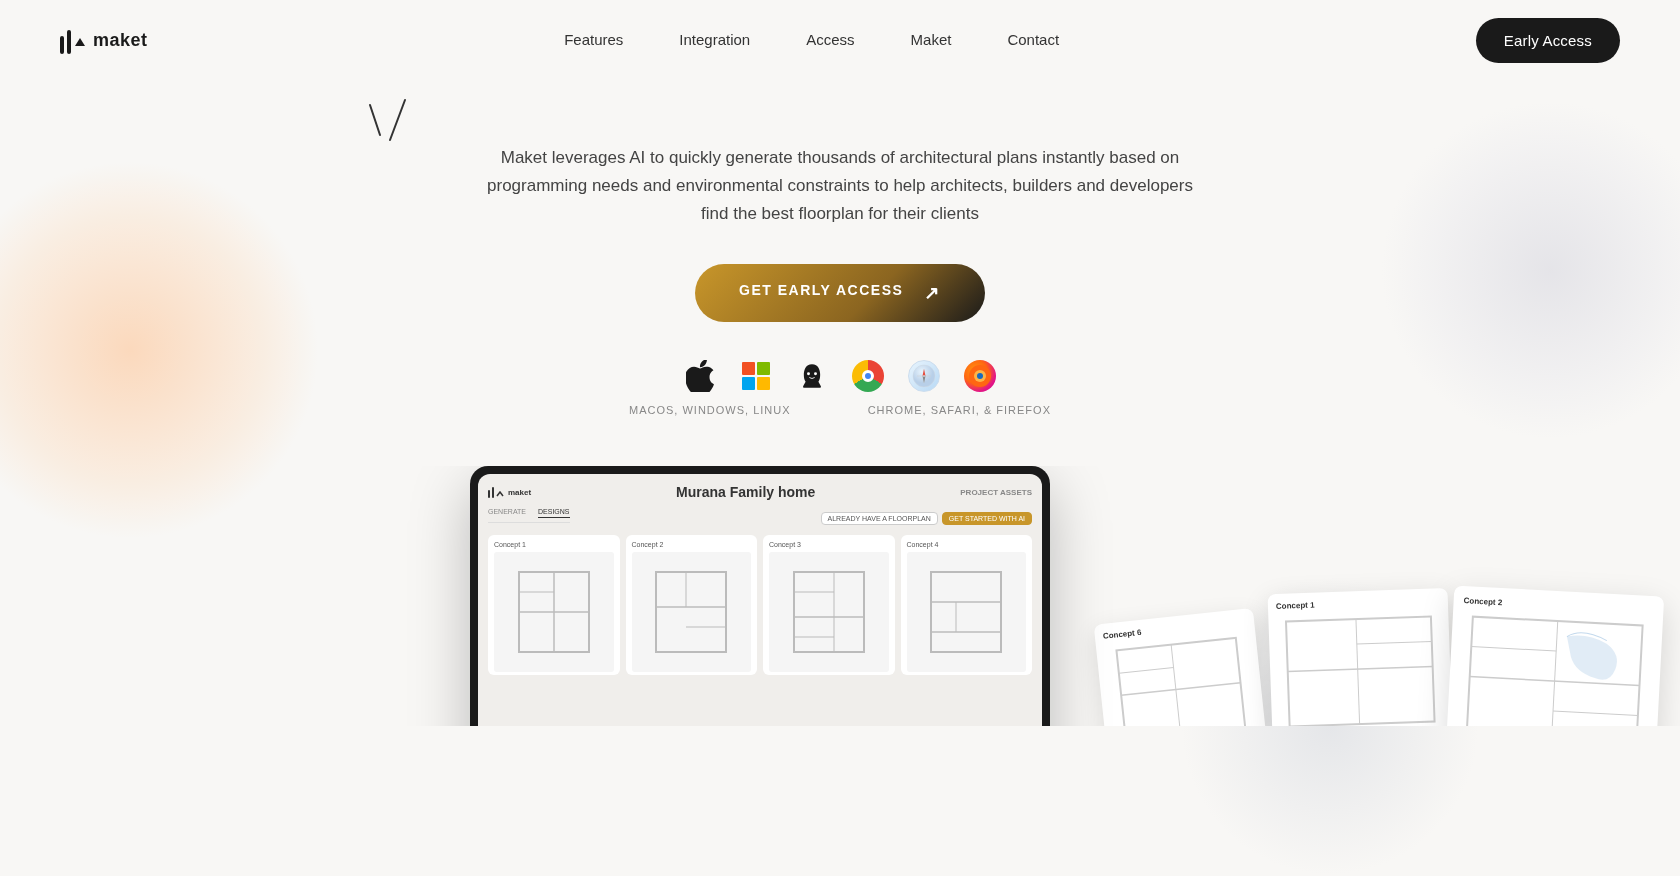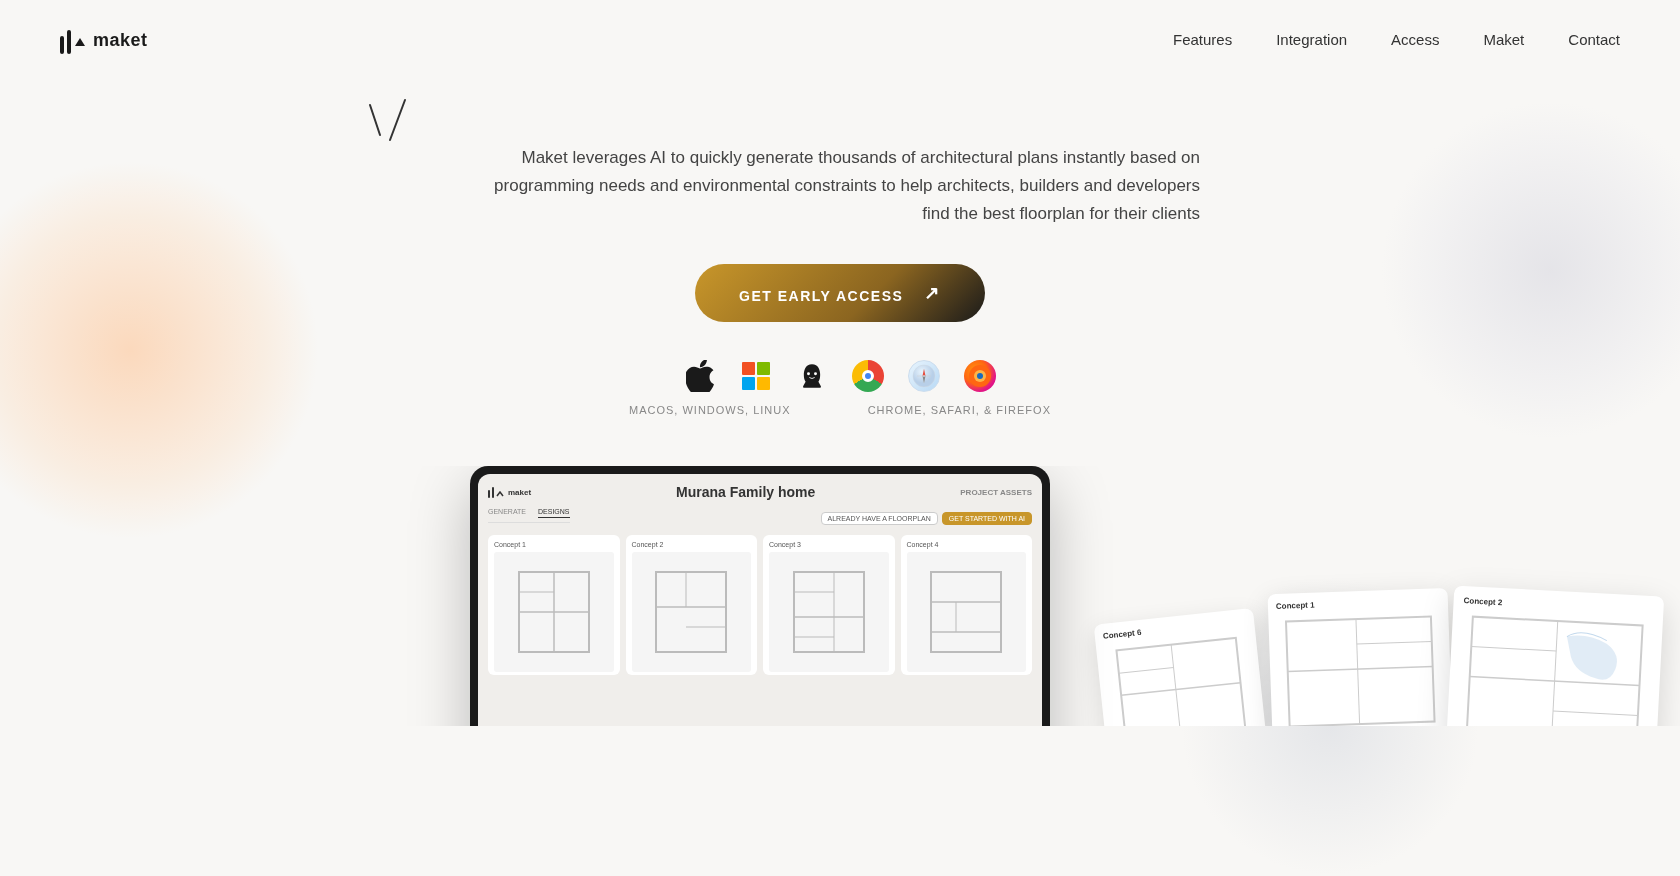--- a/index.html
+++ b/index.html
@@ -84,21 +84,21 @@
     .logo-text {
       font-size: 18px;
       font-weight: 600;
       color: #1a1a1a;
       letter-spacing: 0.5px;
     }
 
     .nav-links {
       display: flex;
       align-items: center;
-      gap: 44px;
+      gap: 56px;
       list-style: none;
     }
     .nav-links a {
       text-decoration: none;
       color: #333;
       font-size: 15px;
       font-weight: 400;
     }
 
     .early-access-btn {
@@ -143,36 +143,35 @@
       font-weight: 800;
     }
 
     .hero-subtitle {
       font-size: 17px;
       color: #444;
       max-width: 720px;
       line-height: 1.65;
       margin-top: 24px;
       font-weight: 400;
-      text-align: right;
     }
 
     .cta-btn {
       margin-top: 36px;
       background: linear-gradient(135deg, #c8962a 0%, #8b6520 60%, #1a1a1a 100%);
       color: #fff;
       border: none;
       border-radius: 50px;
       padding: 18px 44px;
       font-size: 14px;
       font-weight: 700;
       letter-spacing: 1.5px;
       cursor: pointer;
       display: flex;
-      align-items: flex-end;
+      align-items: flex-start;
       gap: 21px;
       text-transform: uppercase;
     }
     .cta-arrow {
       font-size: 18px;
       font-style: normal;
     }
 
     
     .platform-section {
@@ -449,20 +448,21 @@
       <a href="#">Access</a>
     </li>
     <li>
       <a href="#">Maket</a>
     </li>
     <li>
       <a href="#">Contact</a>
     </li>
   </ul>
 
+  <button class="early-access-btn">Early Access</button>
 </nav>
 
 <section class="hero">
 
   <div class="deco-svg">
     <svg width="80" height="60" viewBox="0 0 80 60" fill="none">
       <line x1="40" y1="50" x2="55" y2="10" stroke="#333" stroke-width="2" stroke-linecap="round"></line>
       <line x1="30" y1="45" x2="20" y2="15" stroke="#333" stroke-width="2" stroke-linecap="round"></line>
     </svg>
   </div>

